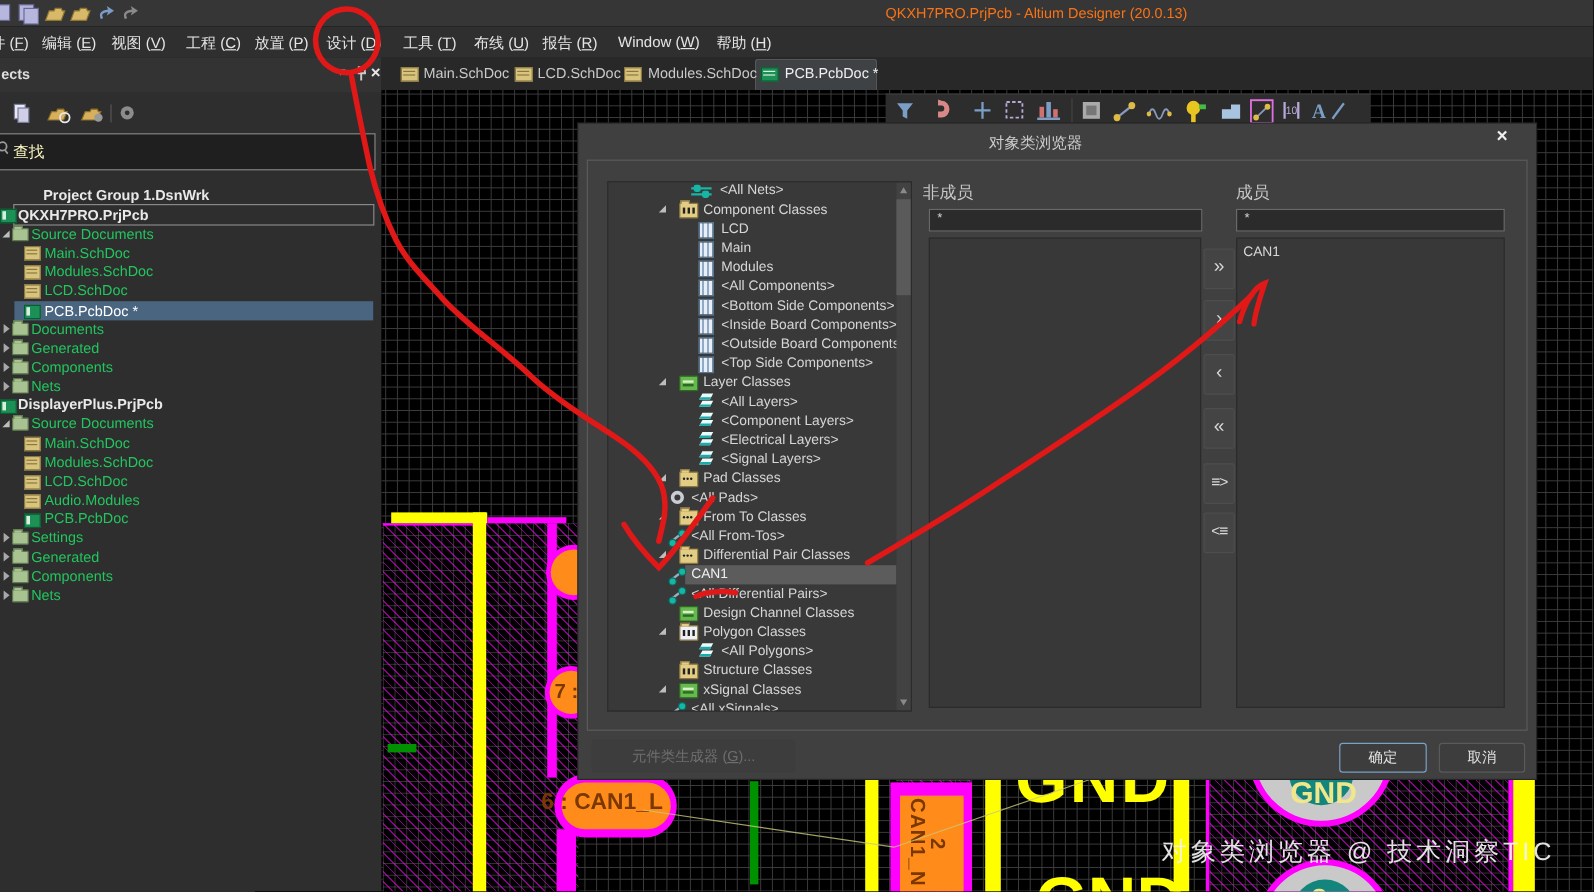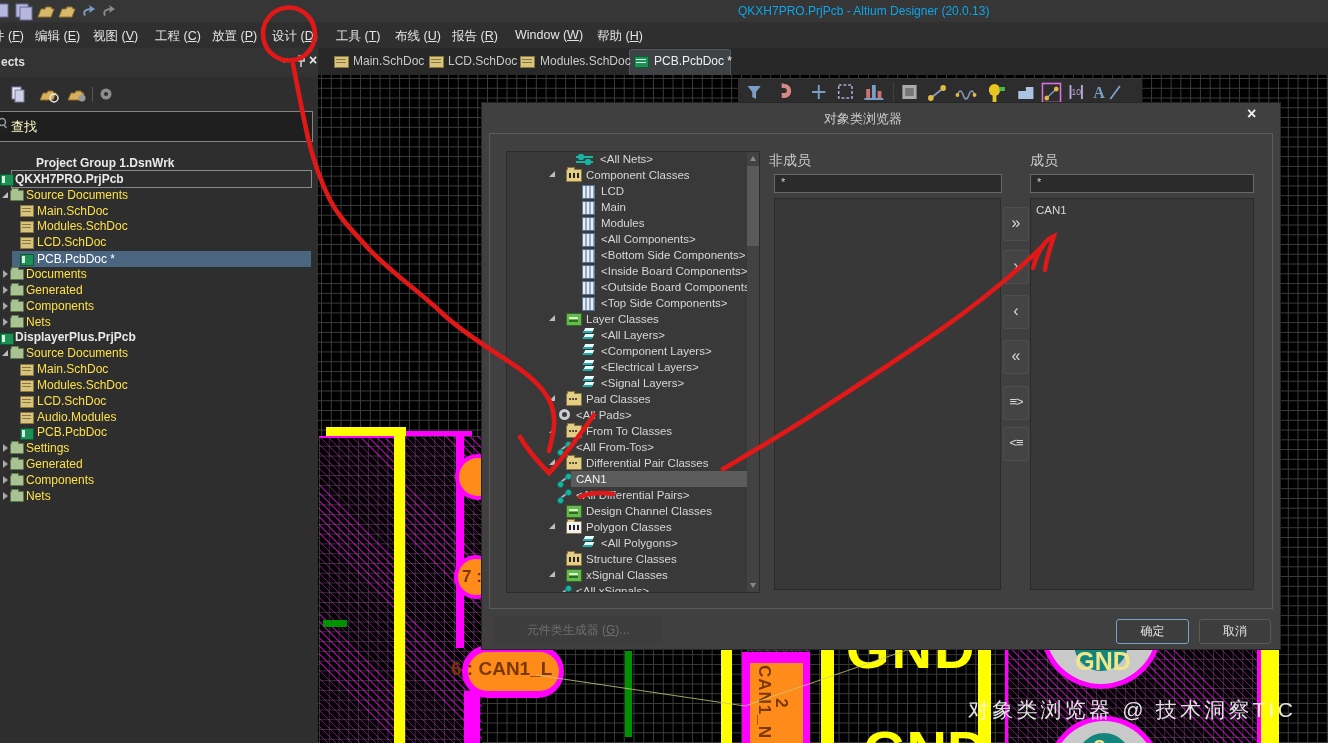--- a/index.html
+++ b/index.html
@@ -1,27 +1,27 @@
 <!DOCTYPE html>
 <html><head><meta charset="utf-8">
 <style>
 html,body{margin:0;padding:0;width:1328px;height:743px;overflow:hidden;background:#000;}
 body{font-family:"Liberation Sans",sans-serif;position:relative;}
 .abs{position:absolute;}
 #titlebar{left:0;top:0;width:1328px;height:22px;background:#363636;z-index:1;}
-#titletext{left:738px;top:4px;font-size:12px;color:#0ea5e9;z-index:2;}
+#titletext{left:738px;top:4px;font-size:12px;color:#f97316;z-index:2;}
 #menubar{left:0;top:22px;width:1328px;height:26px;background:#2f2f2f;border-bottom:1px solid #202020;z-index:1;}
 .menu{position:absolute;font-size:12.5px;color:#e4e4e4;white-space:nowrap;z-index:2;top:28px;}
 .menu u{text-decoration:underline;}
 #lpanel{left:0;top:48px;width:318px;height:695px;background:#2e2e2e;z-index:3;}
 #lphead{position:absolute;left:0;top:0;width:318px;height:29px;background:#333333;}
 #lptitle{position:absolute;left:1px;top:7px;font-size:12px;font-weight:bold;color:#dedede;}
 #searchbox{position:absolute;left:-2px;top:63px;width:313px;height:29px;background:#1f1f1f;border:1px solid #858585;}
 #searchtext{position:absolute;left:11px;top:70px;font-size:13px;color:#fef9c3;}
-.trow{position:absolute;height:16px;line-height:16px;font-size:12px;color:#fde047;white-space:nowrap;}
+.trow{position:absolute;height:16px;line-height:16px;font-size:12px;color:#22c55e;white-space:nowrap;}
 .tb{font-weight:bold;color:#e9e9e9;}
 .arrc{position:absolute;width:0;height:0;border-left:5px solid #a8a8a8;border-top:4px solid transparent;border-bottom:4px solid transparent;}
 .arre{position:absolute;width:0;height:0;border-left:6px solid transparent;border-bottom:6px solid #bdbdbd;}
 .fold{position:absolute;width:12px;height:9px;background:#a9c291;border:1px solid #5d7a4e;border-radius:1px;}
 .fold:before{content:"";position:absolute;left:0;top:-3px;width:6px;height:2px;background:#a9c291;border:1px solid #5d7a4e;border-bottom:none;}
 .docic{position:absolute;width:12px;height:10px;background:#d9c47e;border:1px solid #8a7840;}
 .docic:before{content:"";position:absolute;left:1px;top:2px;width:9px;height:1px;background:#8a7840;box-shadow:0 3px 0 #8a7840;}
 .pcbic{position:absolute;width:12px;height:10px;background:#1d9155;border:1px solid #0c5c33;}
 .pcbic:before{content:"";position:absolute;left:1px;top:1px;width:3px;height:7px;background:#d8efe2;}
 #tabbar{left:318px;top:48px;width:1010px;height:27px;background:#282828;border-bottom:1px solid #1b1b1b;z-index:3;}

